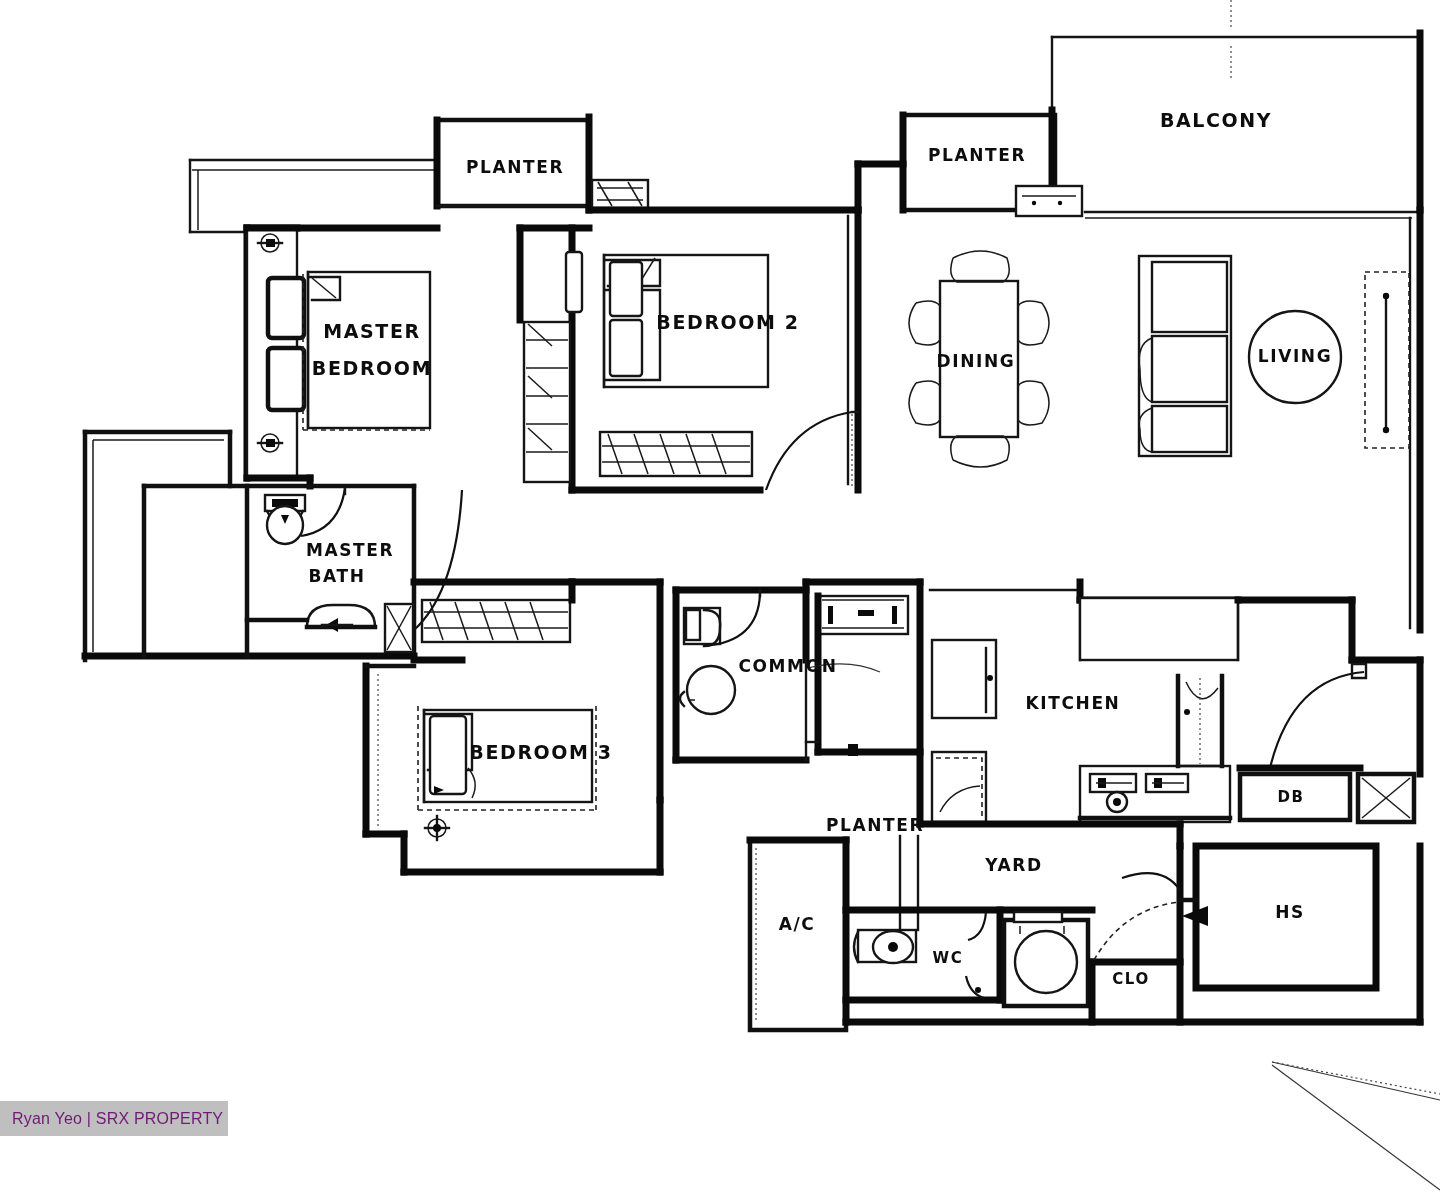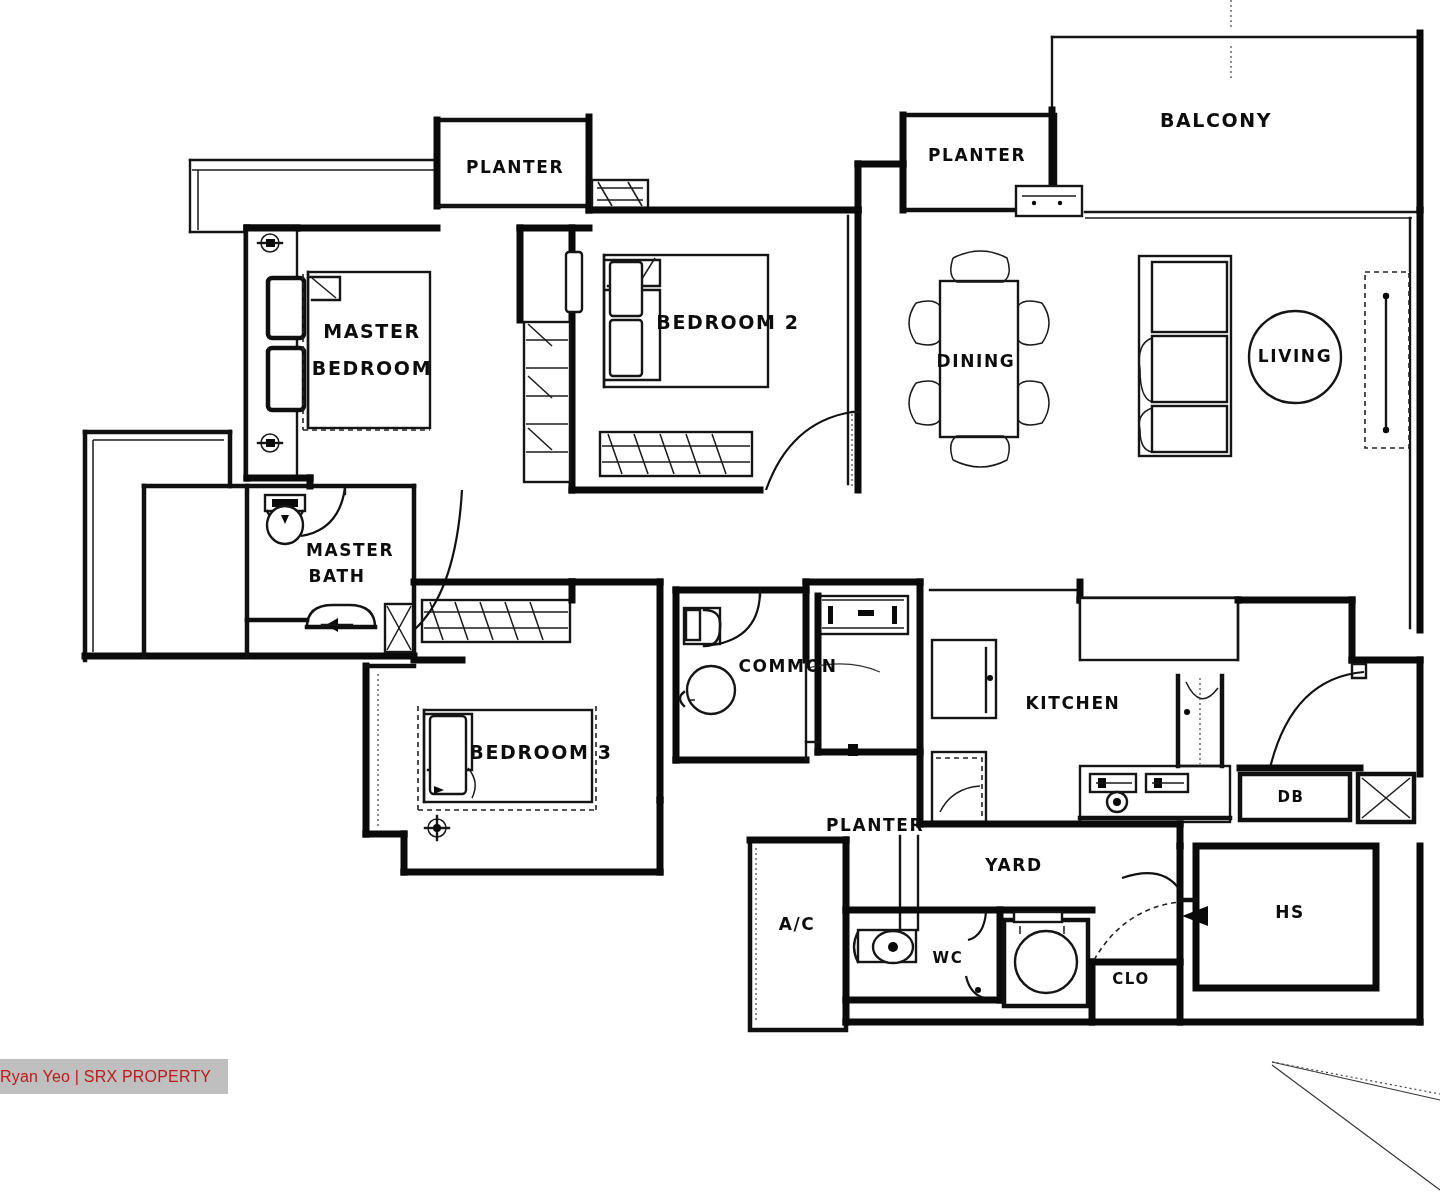--- a/index.html
+++ b/index.html
@@ -29,25 +29,25 @@
     letter-spacing:1.6px;
     text-anchor:middle;
     dominant-baseline:middle;
   }
   .lbl-lg{font-size:19px;}
   .lbl-md{font-size:17px;}
   .lbl-sm{font-size:15px;}
 
   
   #watermark{
-    position:absolute;left:0;top:1059px;width:228px;height:35px;
-    background:#bfbfbf;color:#b91c1c;
+    position:absolute;left:0;top:1101px;width:228px;height:35px;
+    background:#bfbfbf;color:#701a75;
     font-family:"Liberation Sans", sans-serif;
     font-size:16px;line-height:35px;
-    box-sizing:border-box;
+    padding-left:12px;box-sizing:border-box;
     letter-spacing:0.2px;
     user-select:none;
   }
 </style>
 </head>
 <body>
 
 <div id="plan-root">
 
 <svg id="floorplan" viewBox="0 0 1440 1200">

